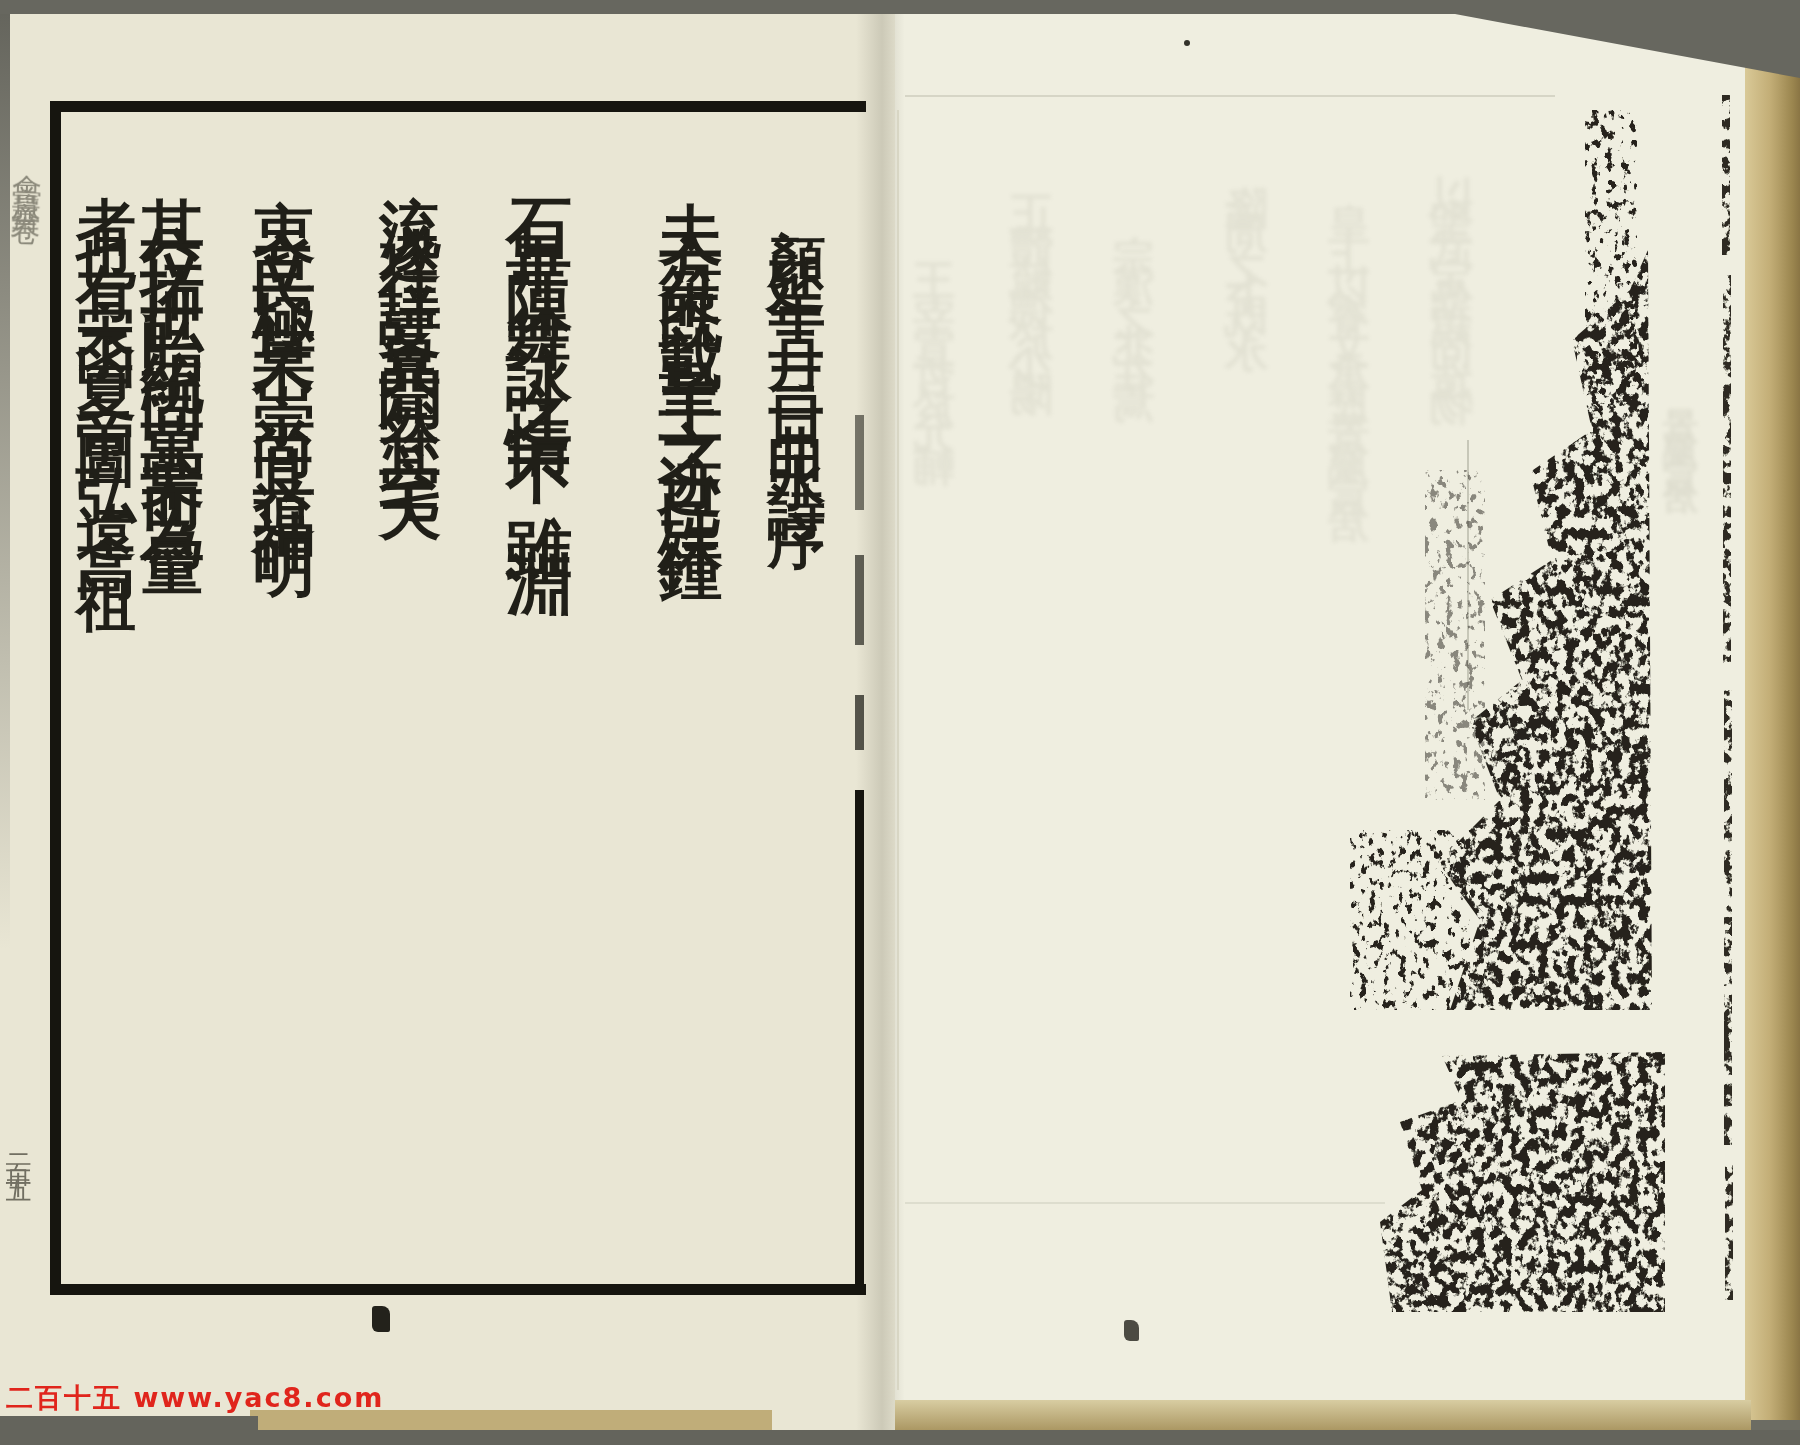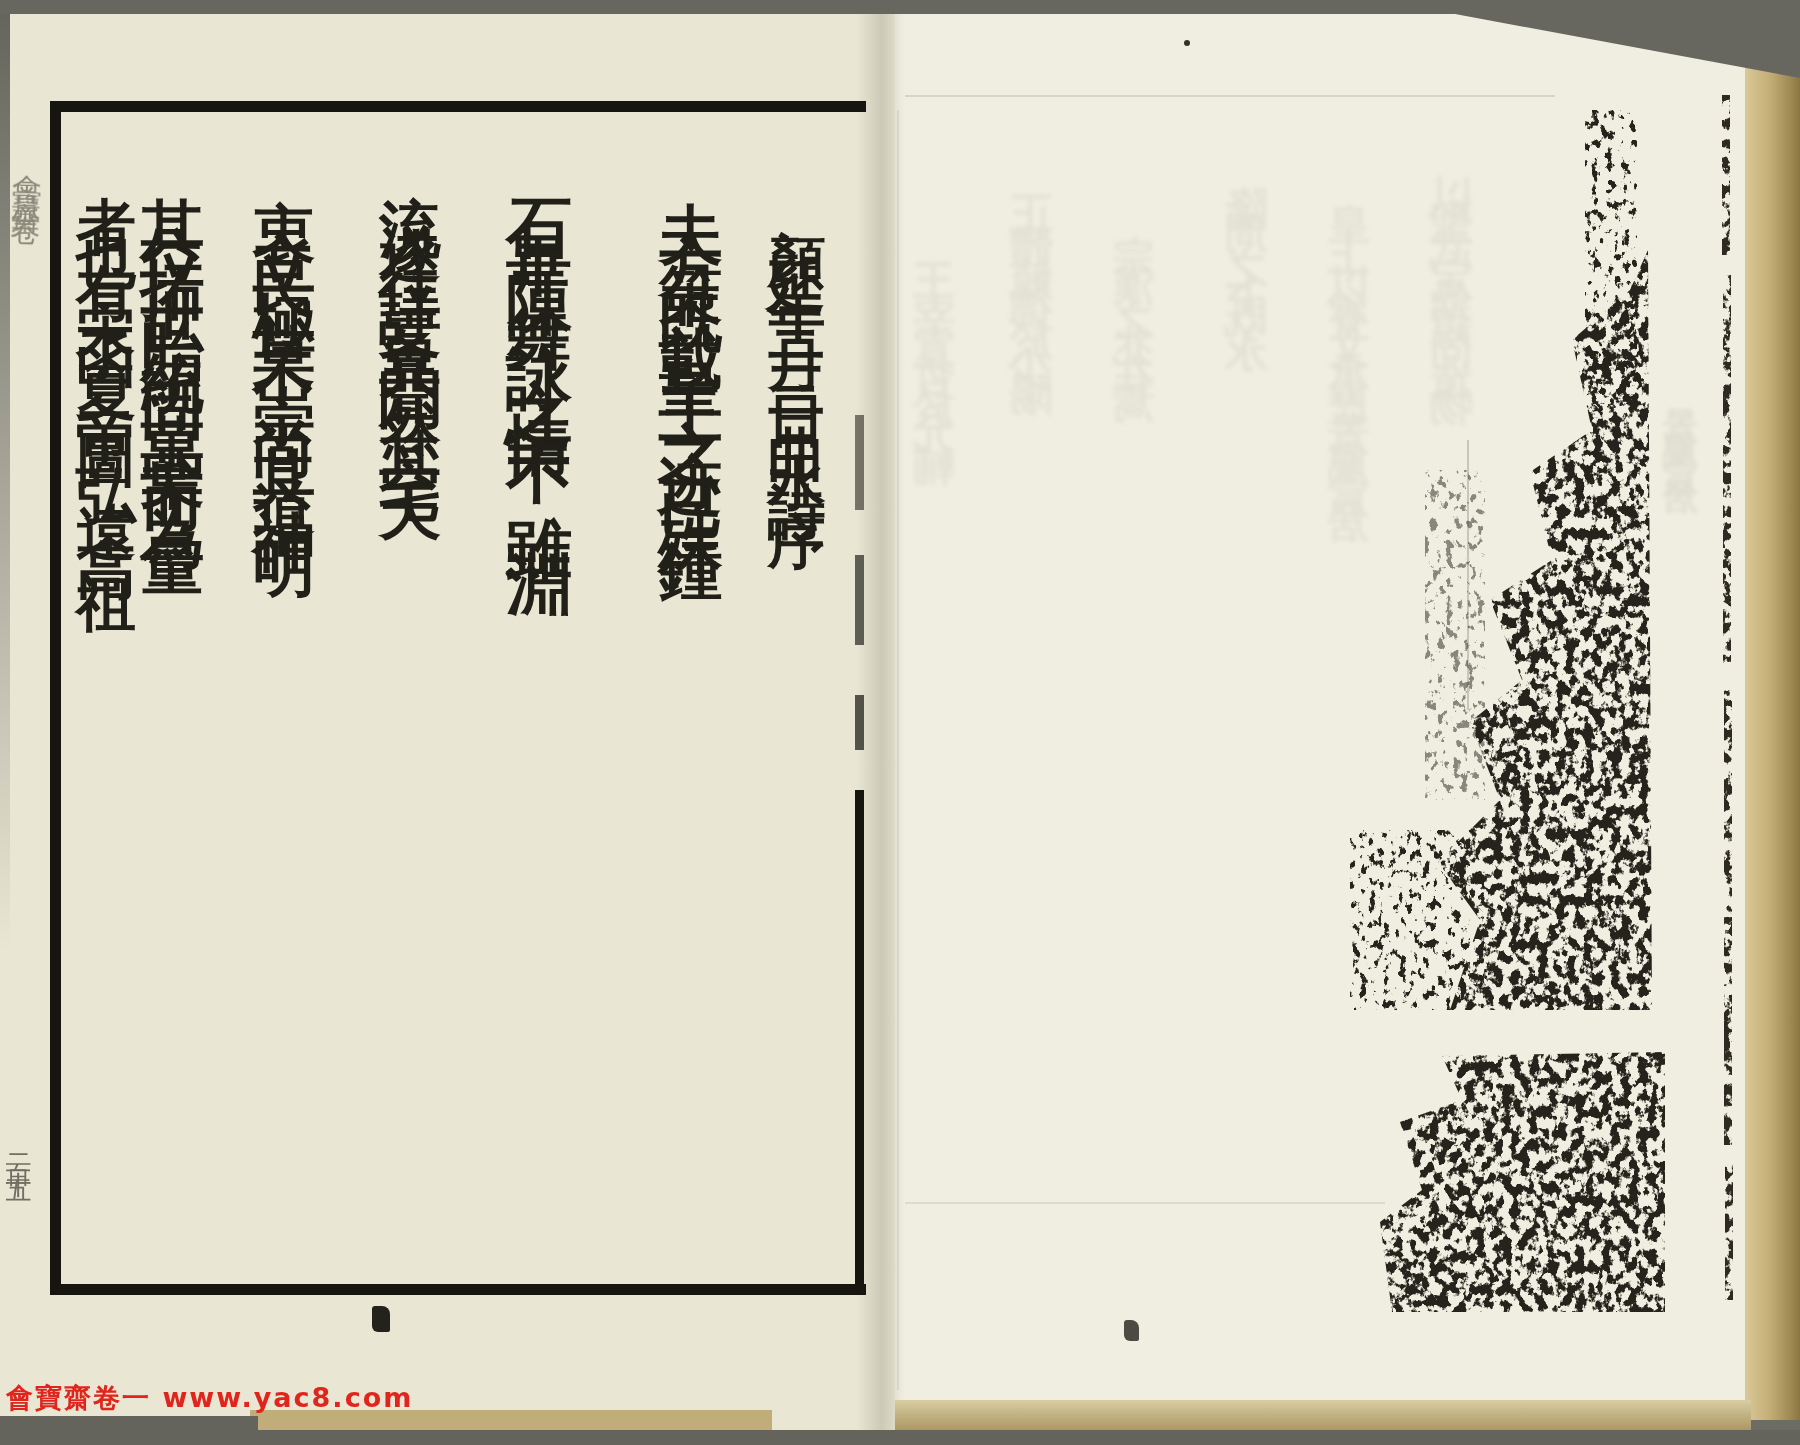--- a/index.html
+++ b/index.html
@@ -79,21 +79,21 @@
   <div class="abs vcol" style="left:648px;top:150px;font-size:64px;letter-spacing:31px">夫方策既載皇王之迹已殊鍾</div>
   <div class="abs vcol" style="left:495px;top:148px;font-size:66px;letter-spacing:35px">石畢陳舞詠之情不一雖淵</div>
   <div class="abs vcol" style="left:368px;top:145px;font-size:62px;letter-spacing:29px">流遂往詳畧異聞然其宅天</div>
   <div class="abs vcol" style="left:242px;top:148px;font-size:63px;letter-spacing:31px">衷立民極莫不崇尚其道神明</div>
   <div class="abs vcol" style="left:130px;top:145px;font-size:64px;letter-spacing:31px">其位拓世貽統固萬葉而為量</div>
   <div class="abs vcol" style="left:66px;top:148px;font-size:60px;letter-spacing:34px">者也有宋函夏帝圖弘遠高祖</div>
 
   <div class="abs margin-txt" style="left:6px;top:150px;font-size:30px;letter-spacing:14px;transform:rotate(2deg)">會寶齋卷一</div>
   <div class="abs margin-txt" style="left:2px;top:1135px;font-size:26px;letter-spacing:8px;color:#4a483c">二百十五</div>
 
-  <div class="abs" id="watermark" style="color: rgb(224, 37, 28);">會寶齋卷一 www.yac8.com</div>
+  <div class="abs" id="watermark" style="color: rgb(224, 37, 28);">二百十五 www.yac8.com</div>
 
   <div class="abs faint-h" style="left:905px;top:95px;width:650px"></div>
   <div class="abs faint-h" style="left:905px;top:1202px;width:480px;opacity:.7"></div>
   <div class="abs faint-v" style="left:1467px;top:440px;height:270px"></div>
   <div class="abs ghost" style="left:1420px;top:140px;font-size:44px;letter-spacing:26px">以聖武定鼎規同造物</div>
   <div class="abs ghost" style="left:1320px;top:170px;font-size:42px;letter-spacing:30px">皇上以睿文承歷景屬宸居</div>
   <div class="abs ghost" style="left:1215px;top:150px;font-size:44px;letter-spacing:28px">隆周之卜既永</div>
   <div class="abs ghost" style="left:1105px;top:200px;font-size:42px;letter-spacing:30px">宗漢之兆在焉</div>
   <div class="abs ghost" style="left:1000px;top:160px;font-size:44px;letter-spacing:30px">正體毓德於少陽</div>
   <div class="abs ghost" style="left:905px;top:230px;font-size:42px;letter-spacing:30px">王宰宣哲於元輔</div>

